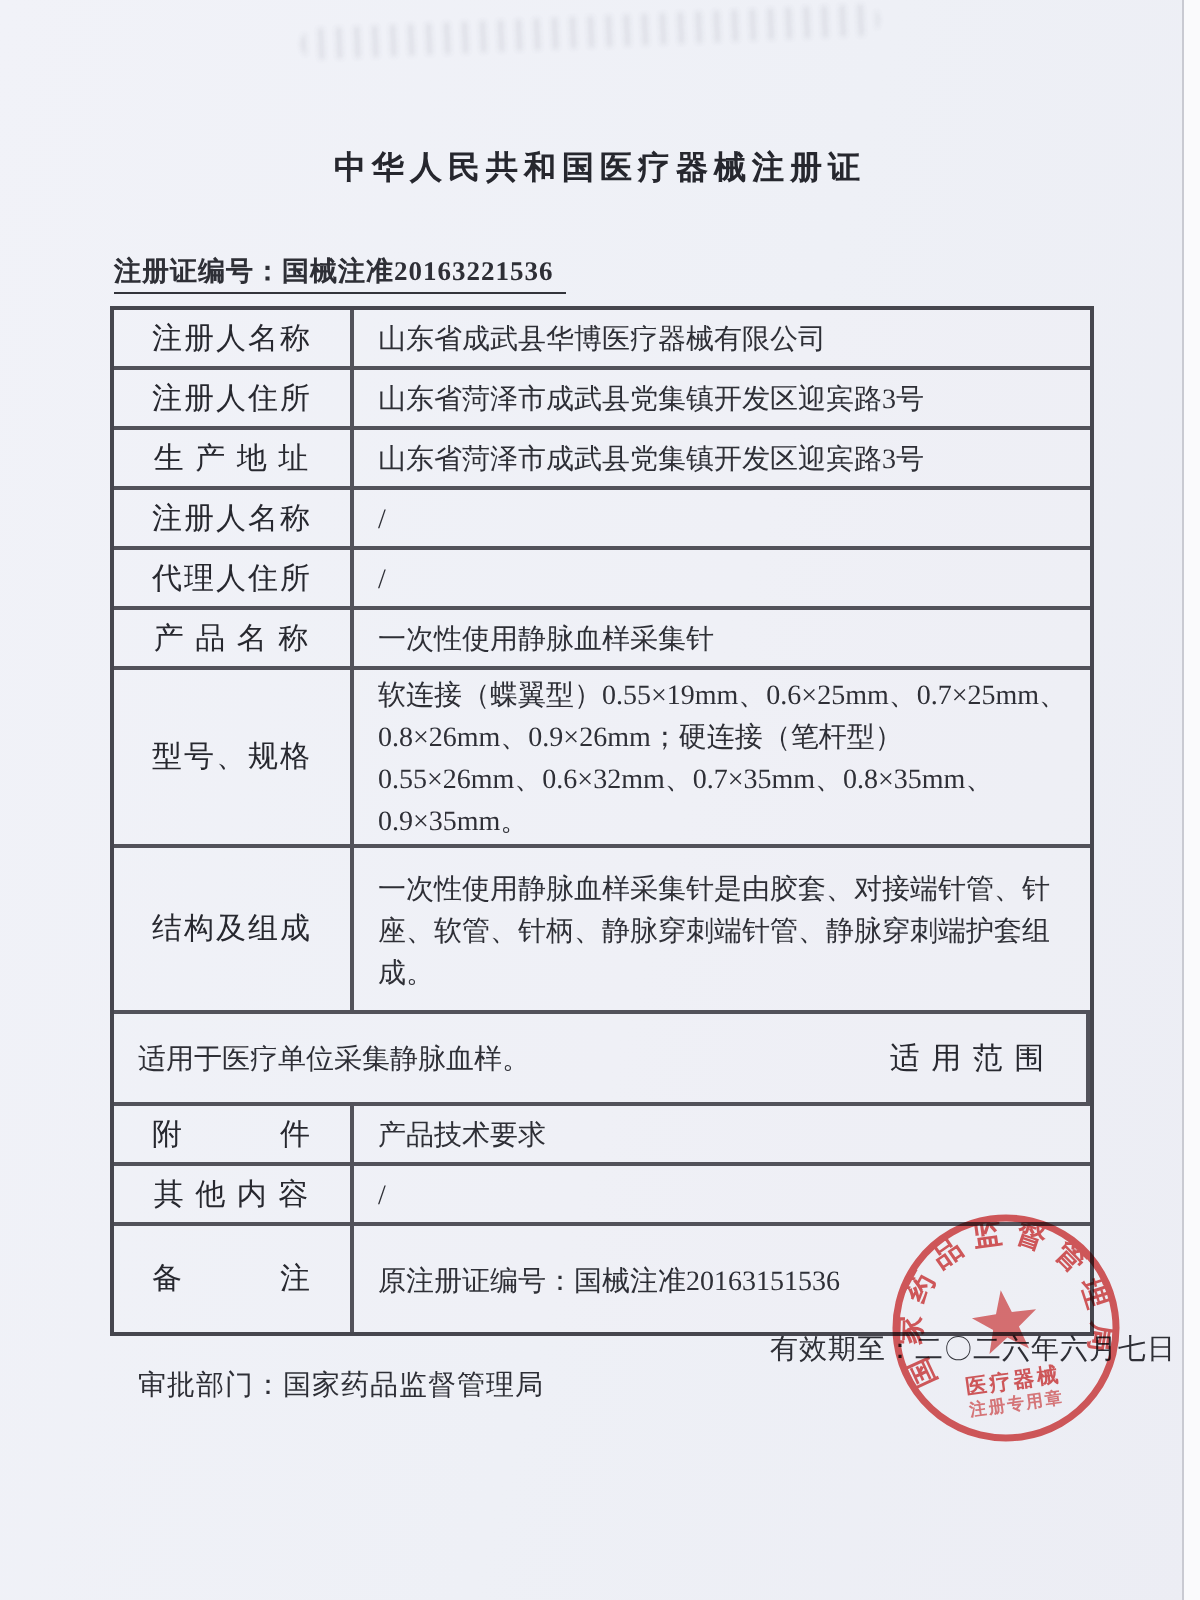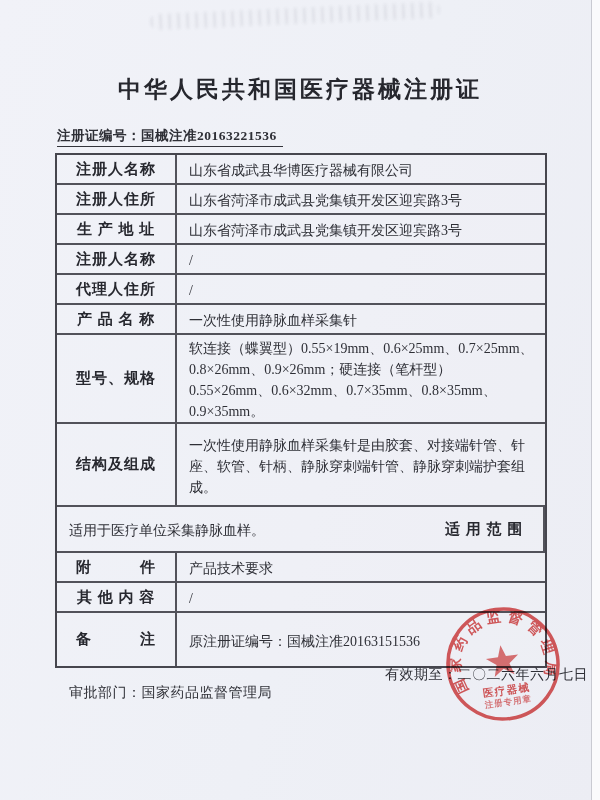--- a/index.html
+++ b/index.html
@@ -16,36 +16,36 @@
     background:#fafafc;border-left:1px solid rgba(160,162,175,.55);
   }
   
   .bleed{
     position:absolute;left:150px;top:8px;width:290px;height:16px;
     background:repeating-linear-gradient(90deg,rgba(110,112,128,.16) 0 3px,rgba(110,112,128,0) 3px 9px);
     filter:blur(1.4px);transform:rotate(-2.5deg);border-radius:8px;opacity:.8;
   }
   .title{
     position:absolute;left:0;top:74px;width:100%;margin:0;
-    text-align:center;font-size:23px;font-weight:700;letter-spacing:3px;color:#26272e;
+    text-align:center;font-size:16px;font-weight:700;letter-spacing:3px;color:#26272e;
   }
   .regline{
     position:absolute;left:57px;top:127px;font-size:13.5px;font-weight:700;
     border-bottom:1px solid #33343b;padding:0 6px 1px 0;letter-spacing:.5px;
   }
   .cert-table{
     position:absolute;left:55px;top:153px;width:492px;
     border:2px solid #46464e;box-sizing:border-box;background:rgba(255,255,255,.06);
   }
   .row{display:flex;border-bottom:2px solid #52525a;box-sizing:border-box;}
   .row:last-child{border-bottom:none;}
   .cell{box-sizing:border-box;display:flex;align-items:center;}
   .cell.label{
     width:120px;min-width:120px;justify-content:center;text-align:center;
-    font-weight:700;font-size:15px;letter-spacing:1px;
+    font-weight:400;font-size:15px;letter-spacing:1px;
     border-right:2px solid #52525a;padding:2px 16px;color:#27282f;
   }
   .cell.value{flex:1;padding:3px 10px 0 12px;font-size:14px;line-height:1.5;color:#2e2f36;}
   .h32{min-height:30px;}
   .h68{min-height:66px;}
   .h85{min-height:83px;}
   .h48{min-height:46px;}
   .h55{min-height:53px;}
   .footer-left{position:absolute;left:69px;top:684px;font-size:14px;letter-spacing:.5px;}
   .footer-right{position:absolute;left:385px;top:666px;font-size:14px;letter-spacing:.5px;}

